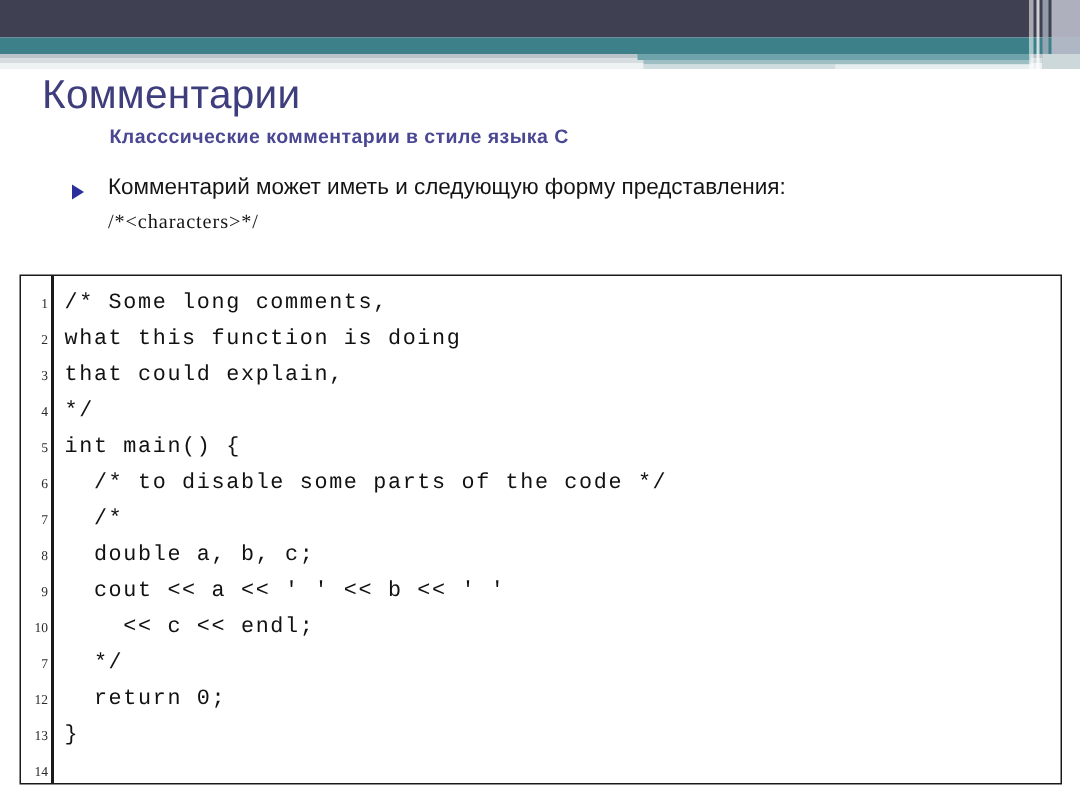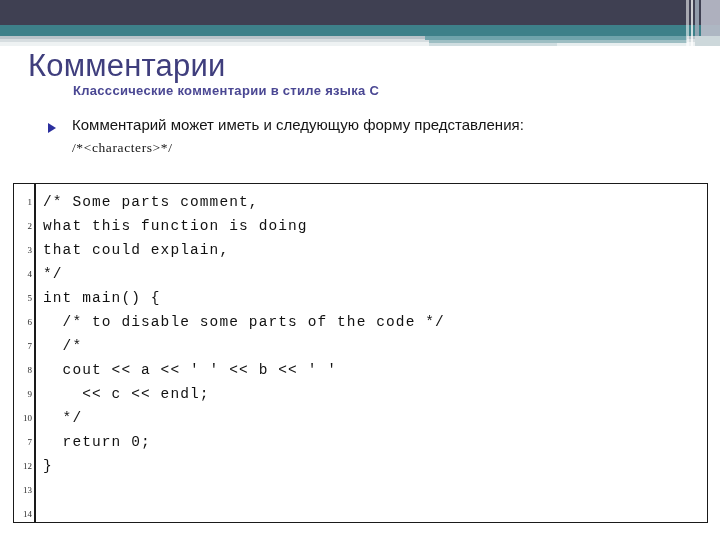--- a/index.html
+++ b/index.html
@@ -76,21 +76,21 @@
   }
   .hr1 { left: 425px; top: 36px;  width: 262px; height: 4px; background: #6fa3ab; }
   .hr2 { left: 429px; top: 40px;  width: 258px; height: 3px; background: #9dbec3; }
   .hr3 { left: 429px; top: 43px;  width: 128px; height: 3px; background: #cfdde0; }
   .hr4 { left: 557px; top: 43px;  width: 130px; height: 3px; background: #e7eeef; }
 
   
   .title {
     position: absolute;
     left: 28px; top: 48px;
-    font-size: 31px;
+    font-size: 27px;
     color: #3f3e7d;
     letter-spacing: 0.2px;
     white-space: nowrap;
   }
   .subtitle {
     position: absolute;
     left: 28px; top: 83px;
     font-size: 13px;
     font-weight: bold;
     color: #4a4793;
@@ -222,27 +222,28 @@
         <span class="ln">7</span>
         <span class="ln">8</span>
         <span class="ln">9</span>
         <span class="ln">10</span>
         <span class="ln">7</span>
         <span class="ln">12</span>
         <span class="ln">13</span>
         <span class="ln">14</span>
       </div>
     <div class="code-lines" id="codeLines">
-        <span class="cl">/* Some parts comment,</span>
+        <span class="cl">/* Some long comments,</span>
         <span class="cl">what this function is doing</span>
         <span class="cl">that could explain,</span>
         <span class="cl">*/</span>
         <span class="cl">int main() {</span>
         <span class="cl">  /* to disable some parts of the code */</span>
         <span class="cl">  /*</span>
+        <span class="cl">  double a, b, c;</span>
         <span class="cl">  cout &lt;&lt; a &lt;&lt; ' ' &lt;&lt; b &lt;&lt; ' '</span>
         <span class="cl">    &lt;&lt; c &lt;&lt; endl;</span>
         <span class="cl">  */</span>
         <span class="cl">  return 0;</span>
         <span class="cl">}</span>
       </div>
   </div>
 </div>
 
 </body></html>

